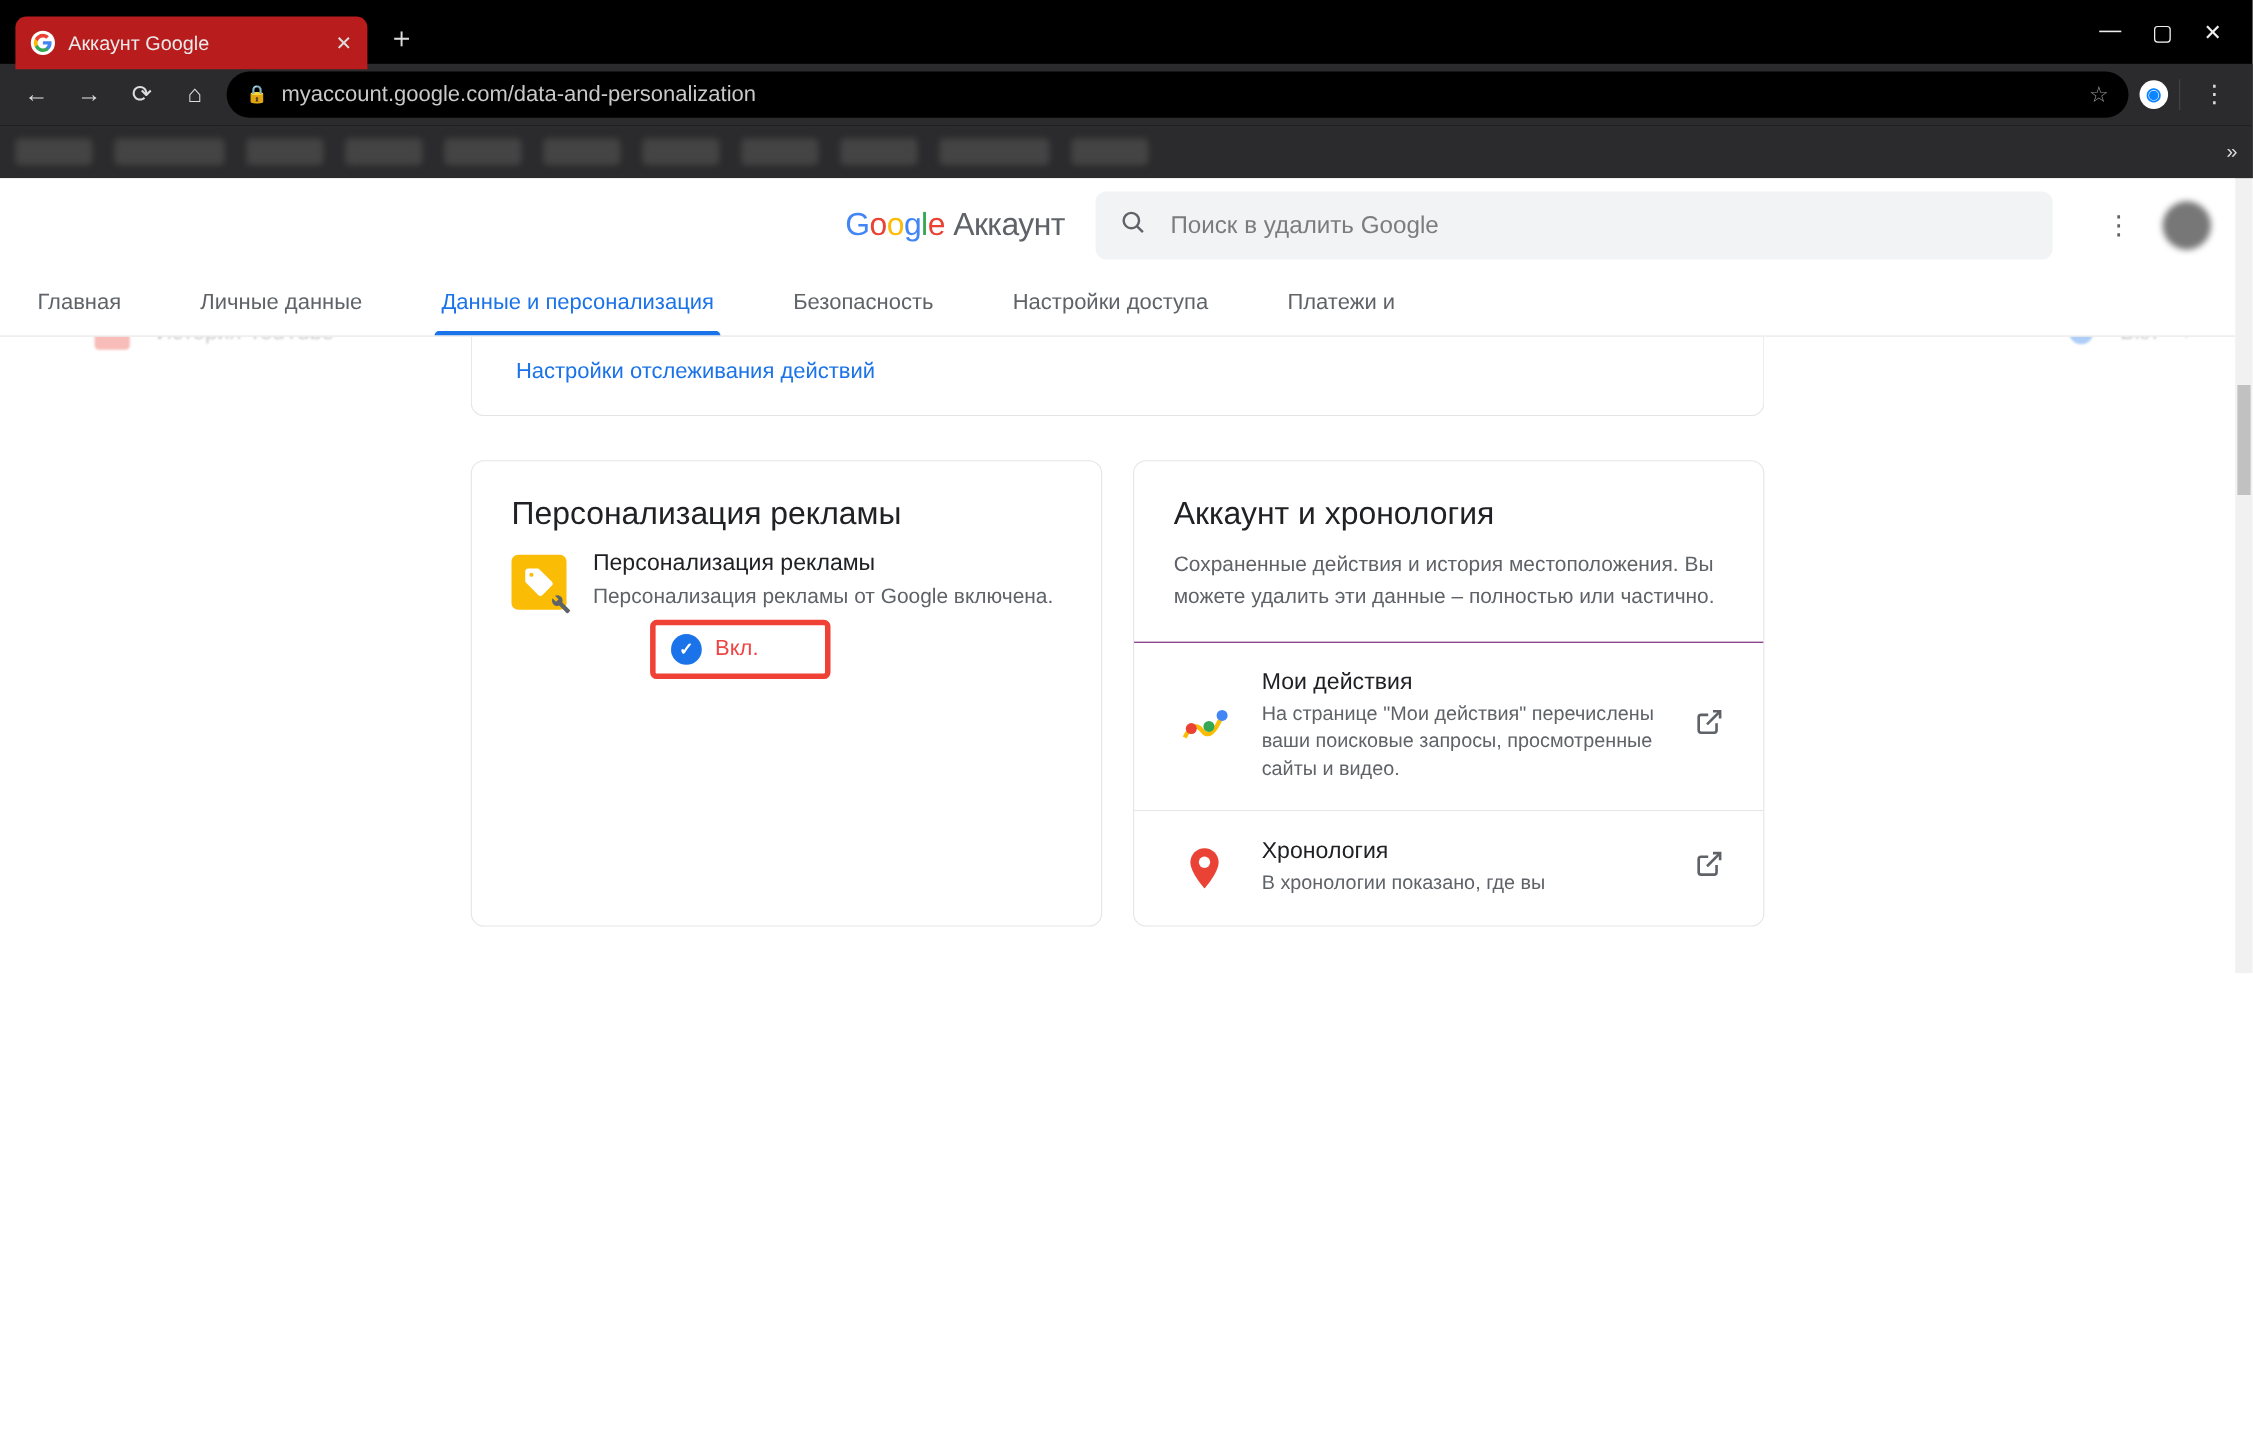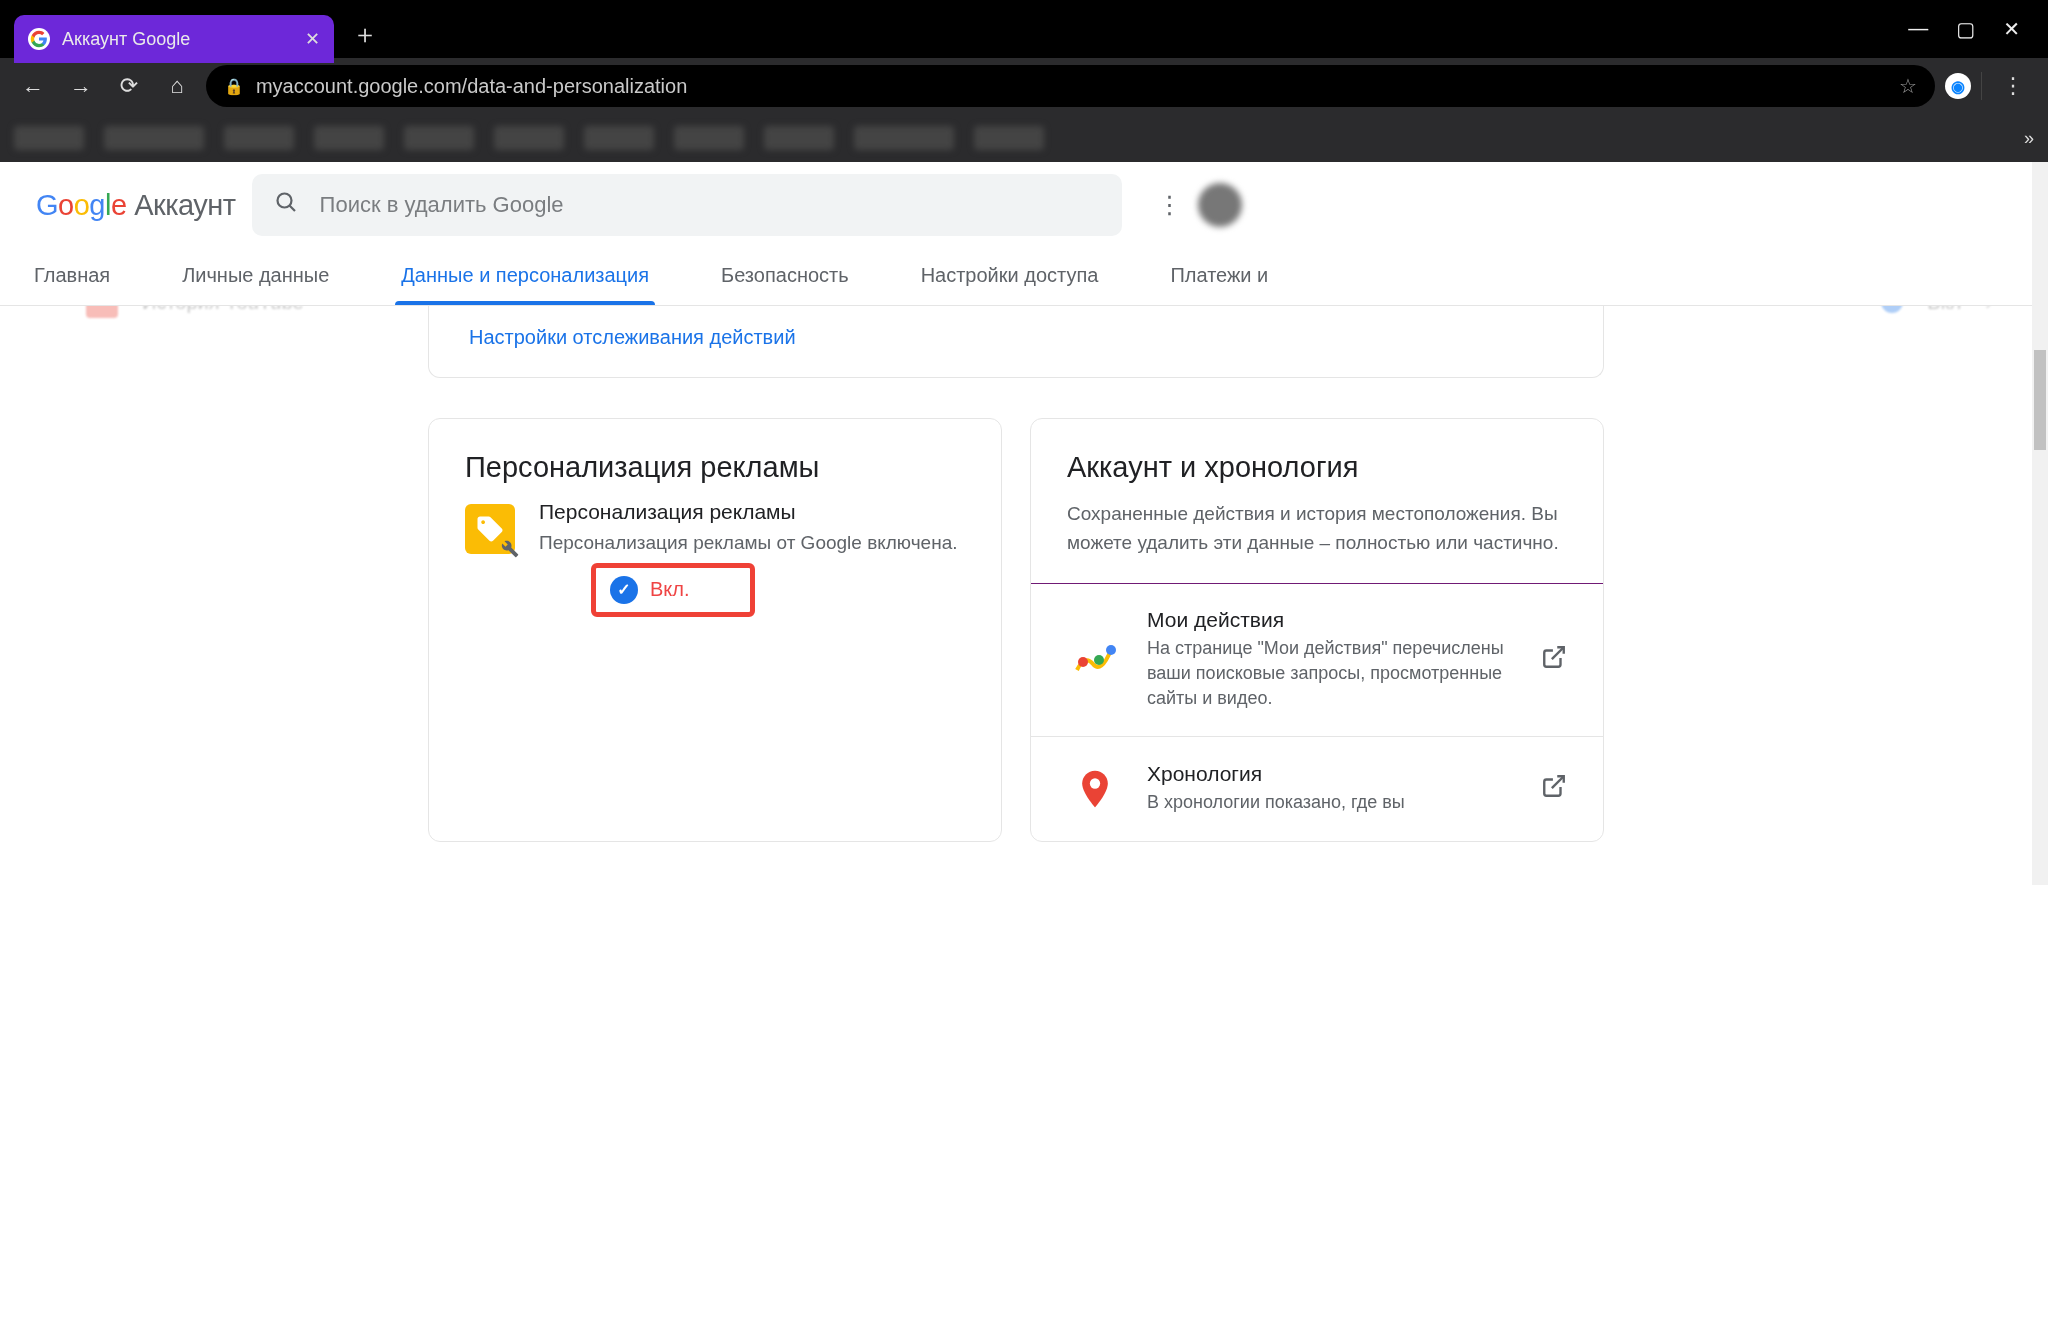--- a/index.html
+++ b/index.html
@@ -1,21 +1,21 @@
 <!DOCTYPE html>
 <html><head>
 <meta charset="utf-8">
 <style>
   * { box-sizing: border-box; margin: 0; padding: 0; }
   body { font-family: Arial, Roboto, sans-serif; background: #fff; overflow: hidden; }
 
   
   .browser-chrome { background: #000; }
   .titlebar { display: flex; align-items: center; height: 58px; }
-  .tab { display: flex; align-items: center; background: #6d28d9; border-radius: 10px 10px 0 0; margin-left: 14px; padding: 0 14px; height: 48px; gap: 12px; min-width: 320px; margin-top: 20px;}
+  .tab { display: flex; align-items: center; background: #b91c1c; border-radius: 10px 10px 0 0; margin-left: 14px; padding: 0 14px; height: 48px; gap: 12px; min-width: 320px; margin-top: 20px;}
   .tab-favicon { width: 22px; height: 22px; border-radius: 50%; background: #fff; display: flex; align-items: center; justify-content: center; font-size: 14px; font-weight: bold; }
   .tab-title { color: #eaeaea; font-size: 18px; flex: 1; }
   .tab-close { color: #ddd; font-size: 18px; cursor: pointer; }
   .new-tab { color: #ddd; font-size: 26px; margin-left: 18px; cursor: pointer; margin-top: 10px;}
   .window-controls { margin-left: auto; display: flex; gap: 28px; padding: 0 28px; color: #eee; font-size: 20px; }
   .window-controls span { cursor: pointer; font-family: "Segoe UI", sans-serif; }
 
   .addrbar { display: flex; align-items: center; height: 56px; background: #2b2b2d; padding: 0 14px; gap: 10px; }
   .nav-btn { width: 38px; height: 38px; display: flex; align-items: center; justify-content: center; color: #ddd; font-size: 22px; cursor: pointer; }
   .addr-input-wrap { flex: 1; display: flex; align-items: center; background: #000; border-radius: 28px; height: 42px; padding: 0 18px; gap: 12px; }
@@ -28,21 +28,21 @@
 
   .bookmark-bar { display: flex; align-items: center; height: 48px; background: #2b2b2d; padding: 0 14px; gap: 20px; overflow: hidden;}
   .bm-item { width: 100px; height: 24px; background: #444; border-radius: 4px; filter: blur(3px); }
   .bm-item.sm { width: 70px; }
   .bm-chevrons { margin-left: auto; color: #ddd; font-size: 18px; cursor: pointer; }
 
   
   .page-wrap { position: relative; height: calc(885px - 162px); overflow: hidden; }
   .page-scroll { position: absolute; top:0; left:0; right: 16px; bottom: 0; overflow: hidden;}
 
-  .gheader { display: flex; align-items: center; padding: 12px 36px; gap: 16px; background:#fff; position: relative; z-index: 3;}
+  .gheader { display: flex; align-items: center; padding: 12px 22px; gap: 28px; background:#fff; position: relative; z-index: 3; justify-content: flex-end;}
   .glogo { font-size: 29px; letter-spacing: -0.5px;}
   .glogo .b { color:#4285F4; } .glogo .r { color:#EA4335; } .glogo .y { color:#FBBC05; } .glogo .g { color:#34A853; }
   .glogo .acct { color: #5f6368; font-weight: 400;}
   .gsearch { flex: 1; background: #f1f3f4; border-radius: 10px; height: 62px; display: flex; align-items: center; padding: 0 22px; gap: 22px; max-width: 870px;}
   .gsearch-icon { color: #5f6368; font-size: 24px; }
   .gsearch-ph { color: #7a7d80; font-size: 22px; }
   .gapps { color: #5f6368; font-size: 24px; cursor: pointer; margin-left: 20px;}
   .gavatar { width: 44px; height: 44px; border-radius: 50%; background: #777; filter: blur(3px); cursor: pointer; }
 
   .gtabs { display: flex; gap: 60px; padding: 0 28px; border-bottom: 1px solid #e5e5e5; background:#fff; position:relative; z-index:3; overflow:hidden; white-space:nowrap;}

